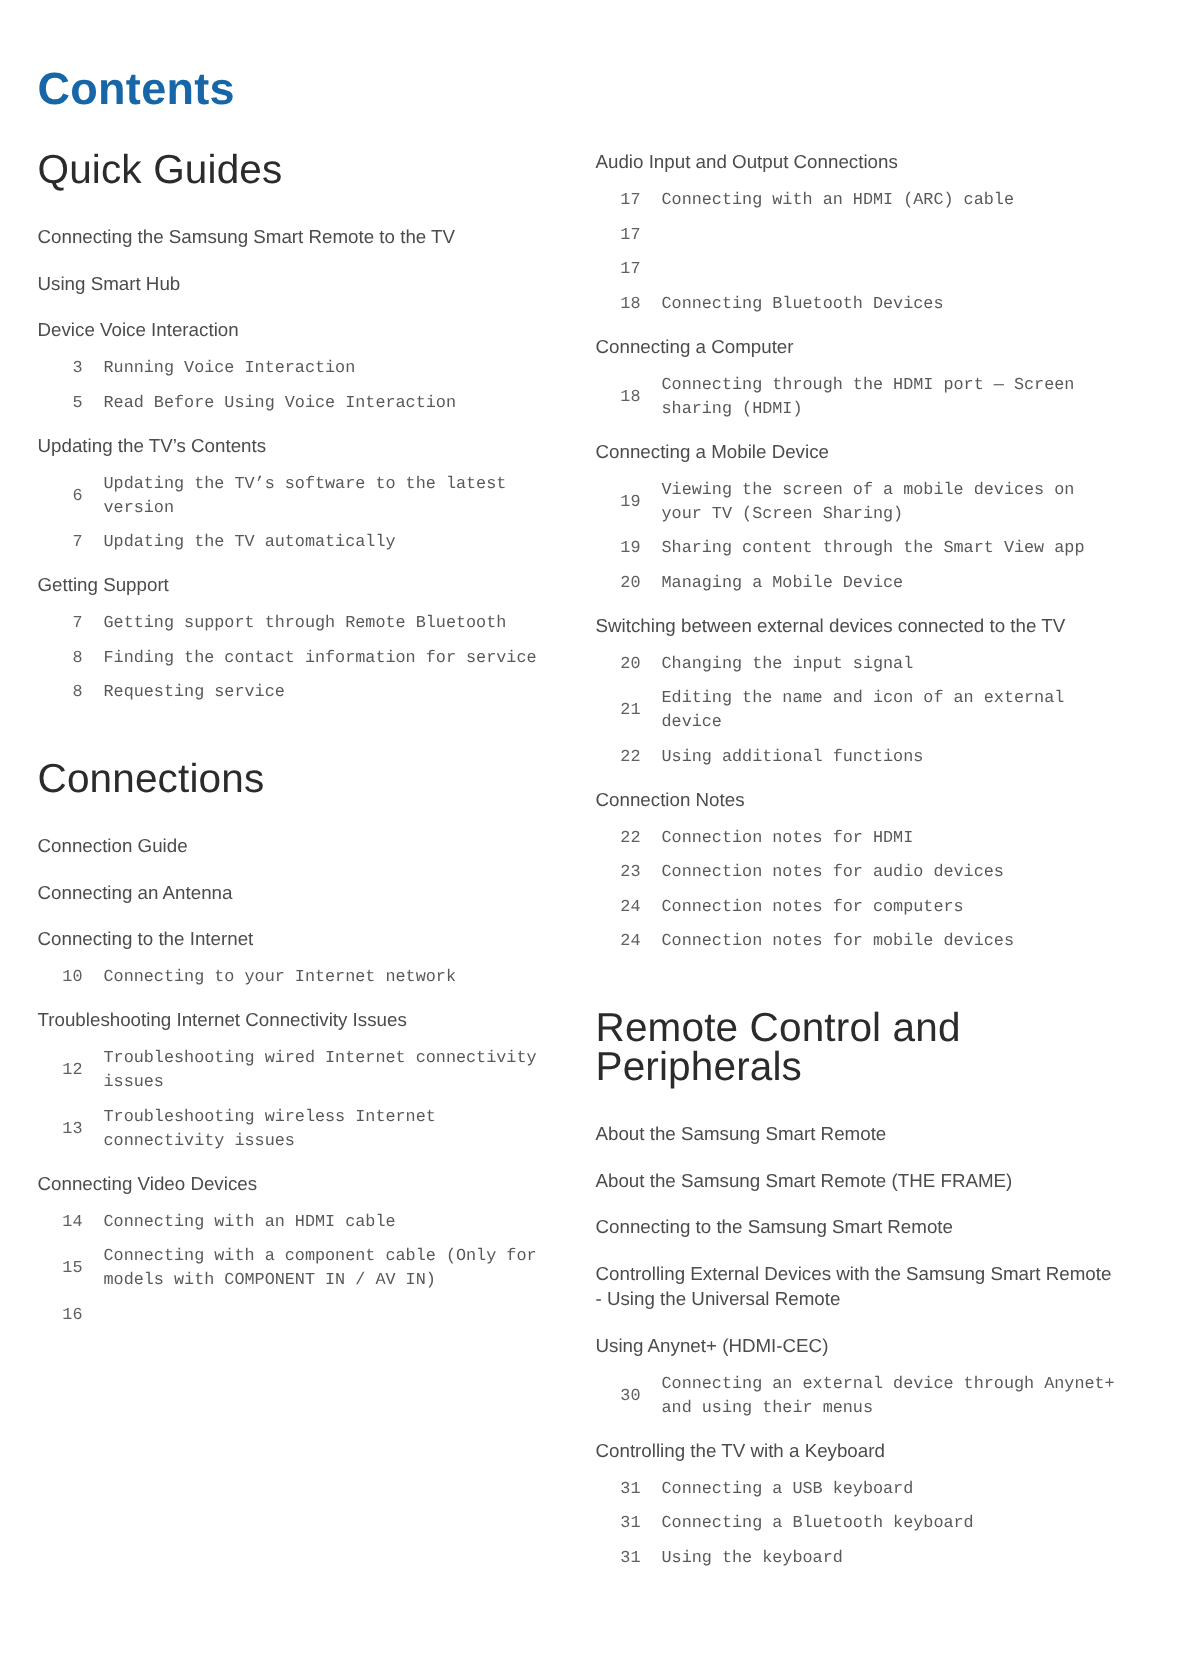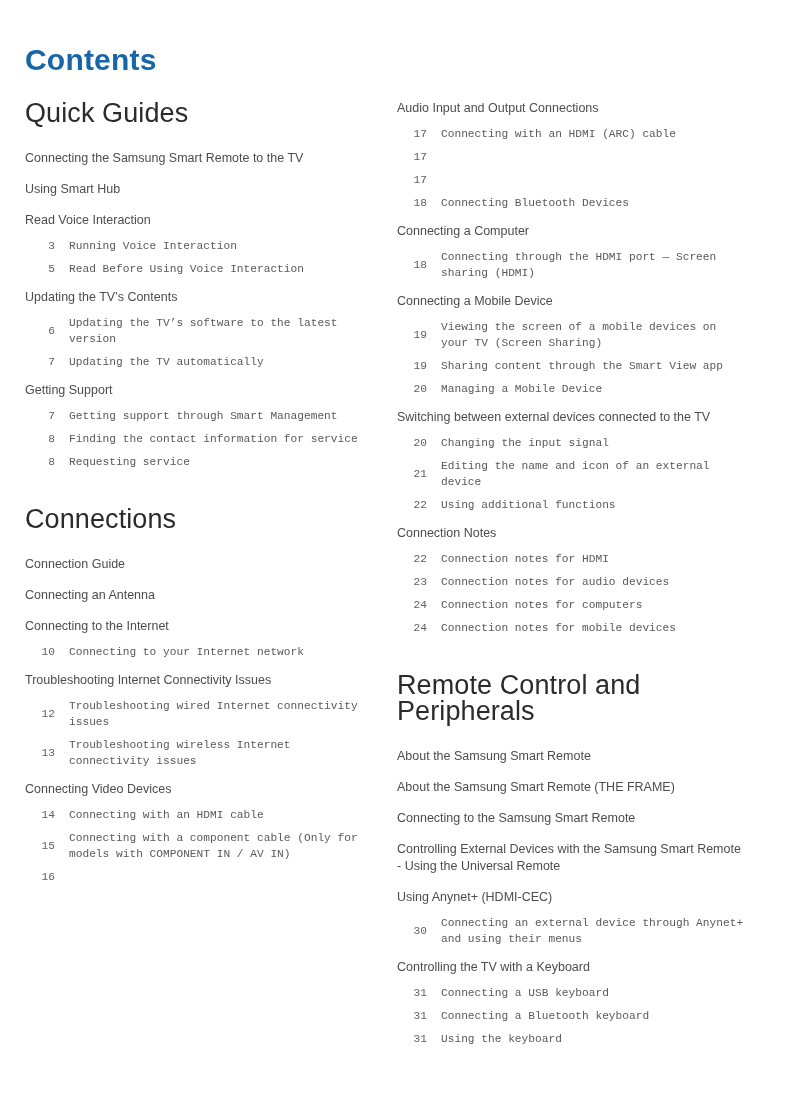--- a/index.html
+++ b/index.html
@@ -80,42 +80,42 @@
 </head>
 <body>
 
 <div class="page">
   <h1 class="page-title" style="color: rgb(23, 102, 168);">Contents</h1>
   <div class="columns">
     <div class="col col-left" id="col-left">
         <h2 class="chapter">Quick Guides</h2>
         <div class="topic">Connecting the Samsung Smart Remote to the TV</div>
         <div class="topic">Using Smart Hub</div>
-        <div class="topic">Read Voice Interaction</div>
+        <div class="topic">Device Voice Interaction</div>
         <div class="entry">
           <span class="pagenum">3</span>
           <span class="label">Running Voice Interaction</span>
         </div>
         <div class="entry">
           <span class="pagenum">5</span>
           <span class="label">Read Before Using Voice Interaction</span>
         </div>
         <div class="topic">Updating the TV’s Contents</div>
         <div class="entry">
           <span class="pagenum">6</span>
           <span class="label">Updating the TV’s software to the latest version</span>
         </div>
         <div class="entry">
           <span class="pagenum">7</span>
           <span class="label">Updating the TV automatically</span>
         </div>
         <div class="topic">Getting Support</div>
         <div class="entry">
           <span class="pagenum">7</span>
-          <span class="label">Getting support through Smart Management</span>
+          <span class="label">Getting support through Remote Bluetooth</span>
         </div>
         <div class="entry">
           <span class="pagenum">8</span>
           <span class="label">Finding the contact information for service</span>
         </div>
         <div class="entry">
           <span class="pagenum">8</span>
           <span class="label">Requesting service</span>
         </div>
         <h2 class="chapter">Connections</h2>

